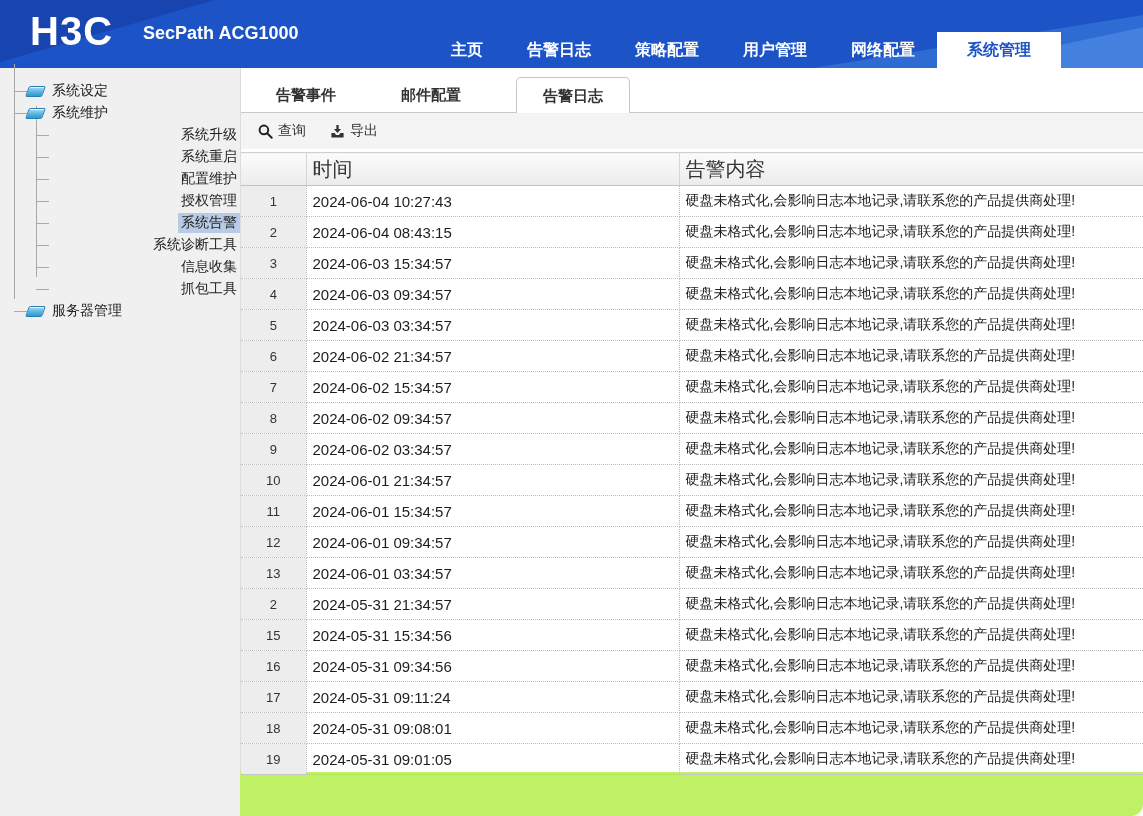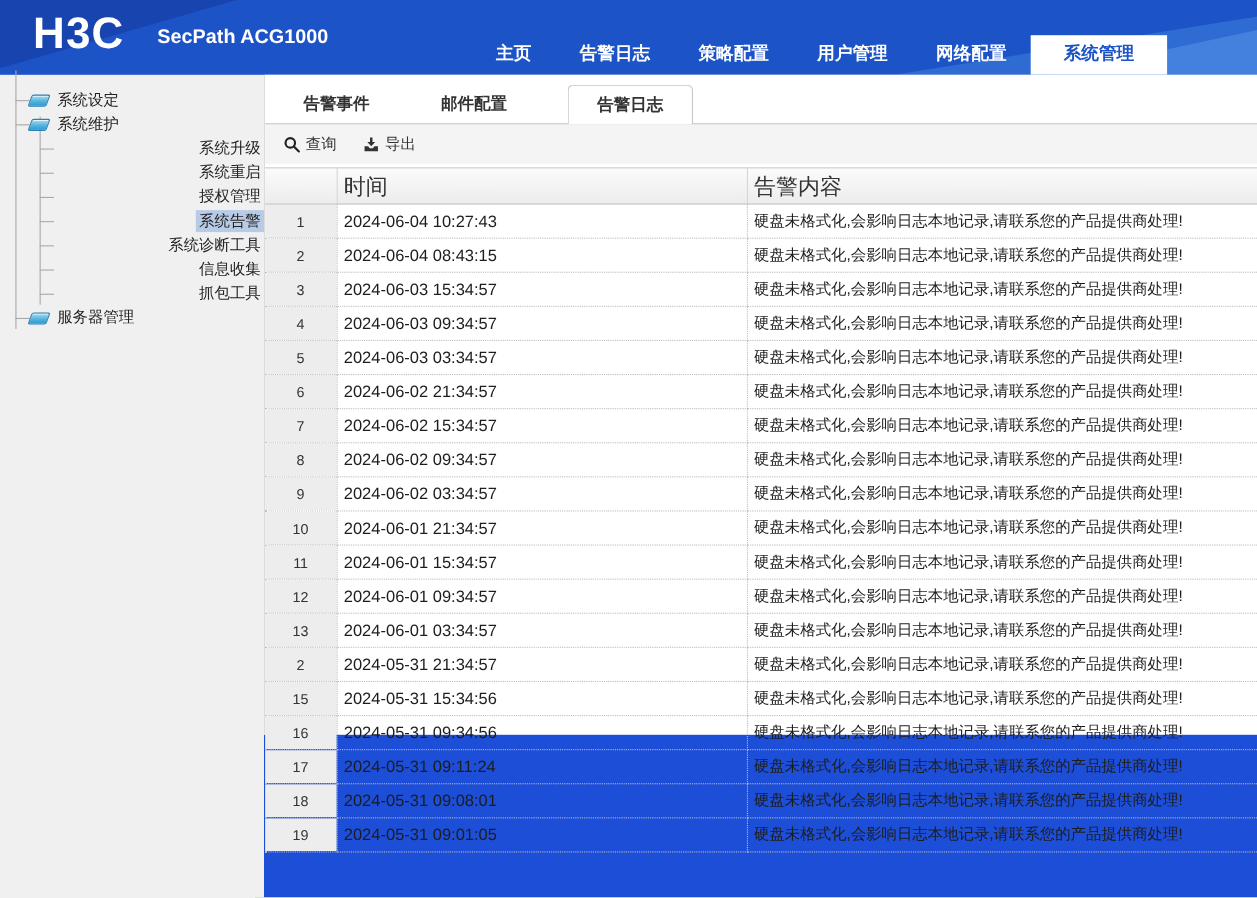--- a/index.html
+++ b/index.html
@@ -1,18 +1,18 @@
 <!DOCTYPE html>
 <html><head>
 <meta charset="utf-8">
 <style>
   * { margin:0; padding:0; box-sizing:border-box; }
   html,body { width:1143px; height:816px; overflow:hidden; }
   body { font-family:"Liberation Sans","DejaVu Sans",sans-serif; background:#fff; }
-  .screen { position:relative; width:1143px; height:816px; background:#1d4ed8; }
+  .screen { position:relative; width:1143px; height:816px; background:#bef264;border-radius:12px; }
 
   
   .hdr { position:absolute; left:0; top:0; width:1143px; height:68px;
          background:#1c53c6; overflow:hidden; display:flex; align-items:flex-end; }
   .hdr-dark { position:absolute; left:0; top:0; width:215px; height:62px;
               background:#1844b0; clip-path:polygon(0 0,100% 0,0 100%); }
   .hdr-shine1 { position:absolute; right:0; top:0; width:330px; height:68px;
                 background:#2e6bd2; clip-path:polygon(100% 22%,100% 100%,0 100%); }
   .hdr-shine2 { position:absolute; right:0; top:0; width:190px; height:68px;
                 background:#4480de; clip-path:polygon(100% 40%,100% 100%,0 100%); }
@@ -40,21 +40,21 @@
   .tree-item.level-1 { padding-left:50px;justify-content:flex-end; }
   .tree-item.level-1::before { left:36px; }
   .tree-icon { width:17px; height:11px; margin-right:5px; flex:0 0 auto;
                background:linear-gradient(180deg,#aaddf2 0%,#56b4e0 55%,#2e9ad2 100%);
                border:1px solid #2b7fb0; border-radius:2px; transform:skewX(-20deg);
                box-shadow:inset 0 1px 0 rgba(255,255,255,.7); }
   .tree-label { padding:1px 3px; }
   .tree-item.selected .tree-label { background:#b8cbe6; }
 
   
-  .content { position:absolute; left:240px; top:68px; width:903px; height:600px;
+  .content { position:absolute; left:240px; top:68px; width:903px; height:704px;
              background:#fff; border-left:1px solid #dcdcdc; }
 
   .tabrow { display:flex; align-items:flex-end; height:45px; padding-left:25px; background:#fff; }
   .tab { height:36px; line-height:36px; padding:0 10px; margin-right:45px;
          font-size:15px; font-weight:700; color:#333; cursor:pointer; white-space:nowrap; }
   .tab.active { border:1px solid #c6c6c6; border-bottom:none; border-radius:5px 5px 0 0;
                 background:#fff; padding:0 26px; margin-right:0; position:relative; z-index:2; }
 
   .toolbar { height:37px; margin-top:-1px; background:#f4f4f4; border-top:1px solid #c9c9c9;
              display:flex; align-items:center; padding-left:17px; gap:24px; }
@@ -125,20 +125,24 @@
         <div class="tree-item level-1">
 
           <span class="tree-label">系统升级</span>
         </div>
 
         <div class="tree-item level-1">
 
           <span class="tree-label">系统重启</span>
         </div>
 
+        <div class="tree-item level-1">
+
+          <span class="tree-label">配置维护</span>
+        </div>
 
         <div class="tree-item level-1">
 
           <span class="tree-label">授权管理</span>
         </div>
 
         <div class="tree-item level-1 selected">
 
           <span class="tree-label">系统告警</span>
         </div>

